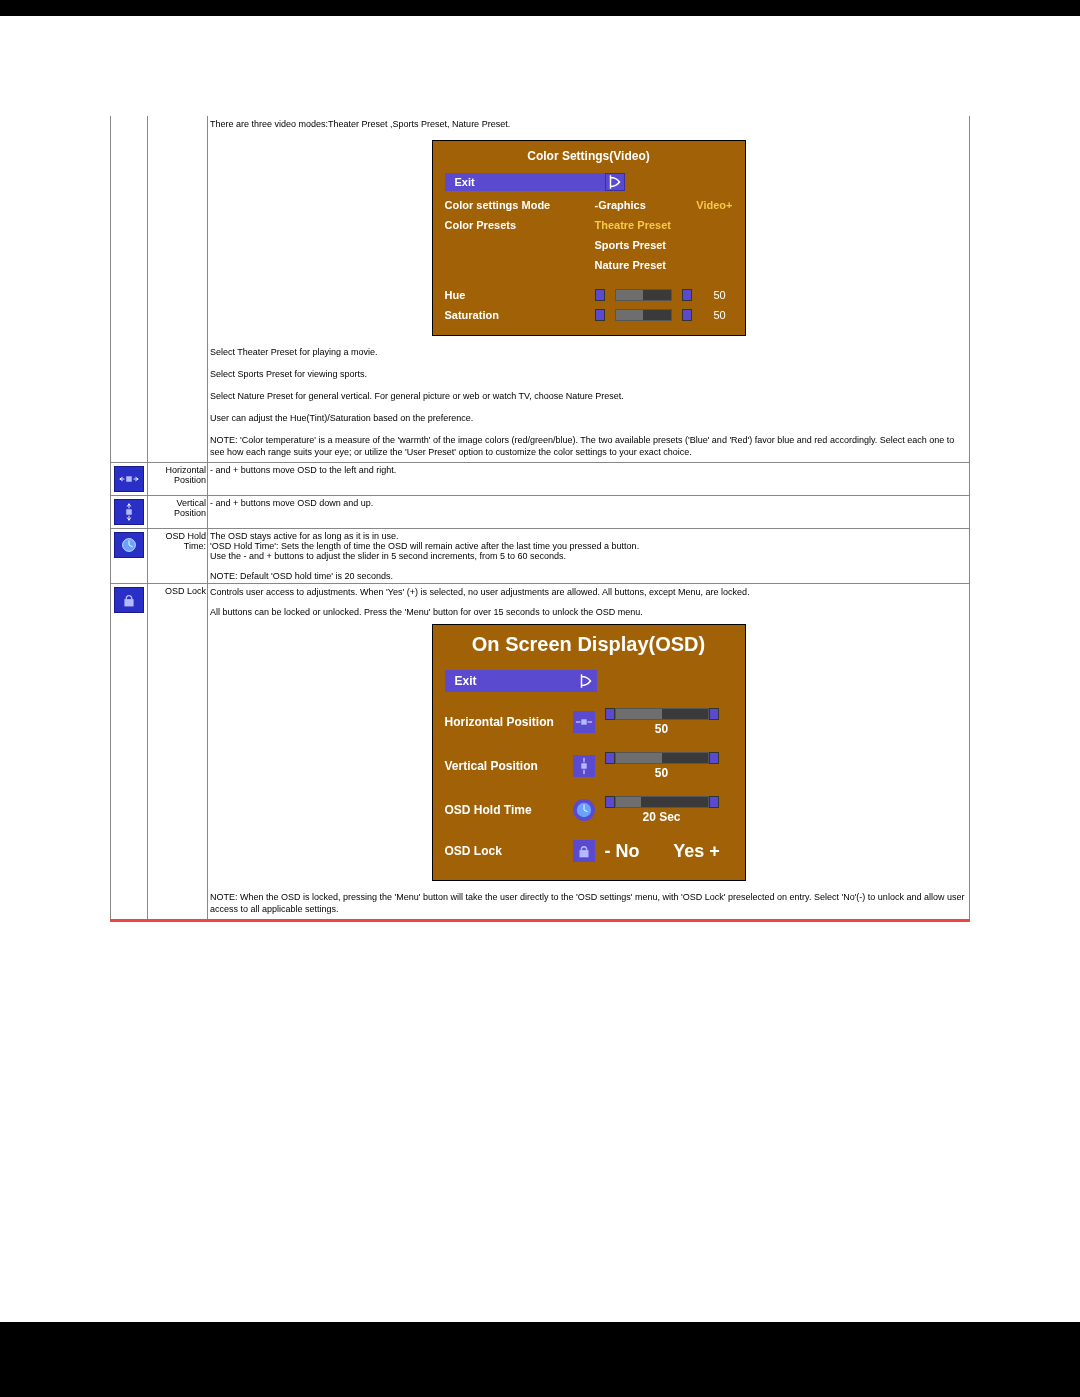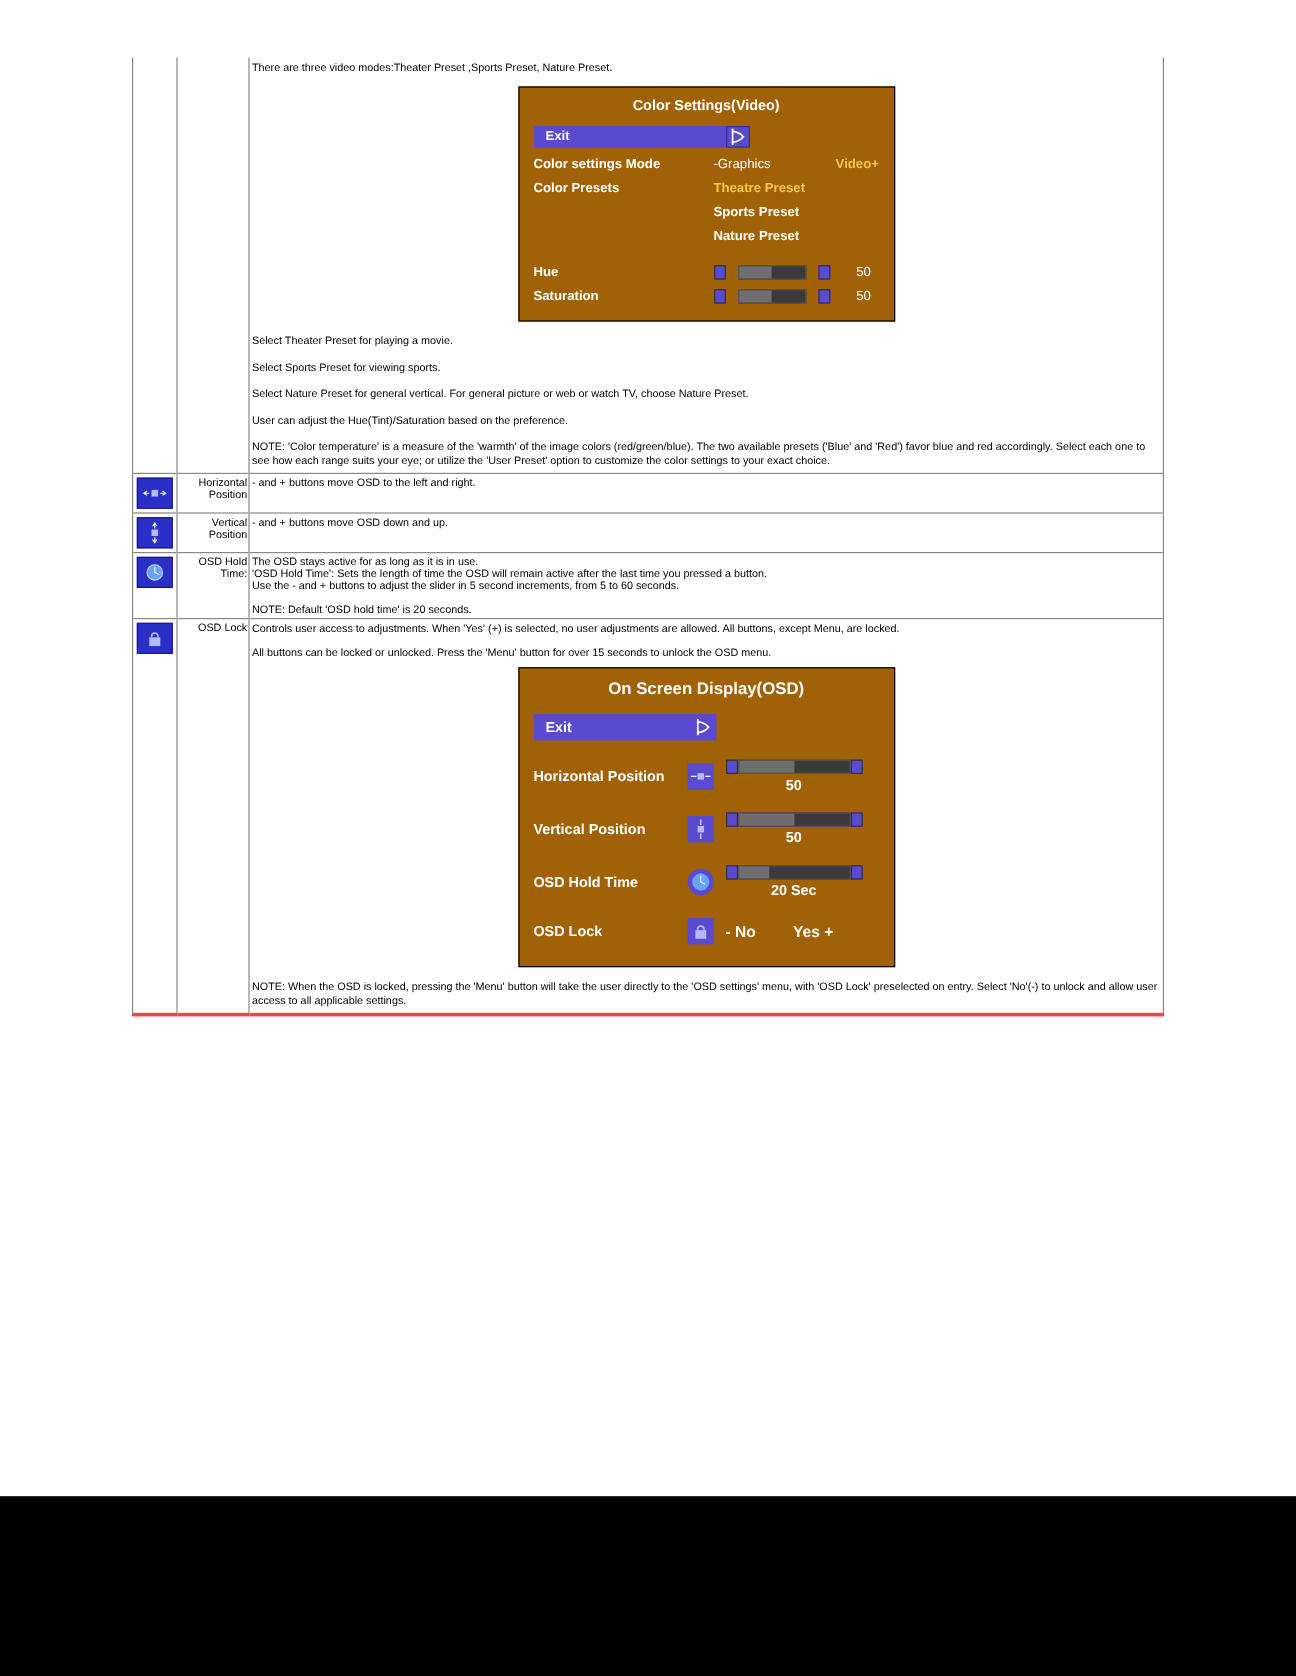--- a/index.html
+++ b/index.html
@@ -5,23 +5,23 @@
   body {
     margin: 0;
     padding: 0;
     background: #000;
     font-family: Verdana, Arial, sans-serif;
     font-size: 9px;
     color: #000;
     width: 1080px;
   }
   .page {
-    padding: 48px 110px 400px 110px;
+    padding: 100px 110px 400px 110px;
     background: #fff;
-    margin: 0 auto;
+    margin: 16px auto;
   }
   table.main {
     border-collapse: collapse;
     width: 100%;
   }
   table.main td {
     border-left: 1px solid #888;
     border-right: 1px solid #888;
     vertical-align: top;
     padding: 2px 2px;
@@ -105,21 +105,21 @@
   }
   .slider-fill {
     position: absolute; left:0; top:0; height:100%;
     background: #6e6e6e;
   }
   .slider-value {
     color: #fff; font-size: 11px; margin-left: 12px;
   }
   .opt-yellow { color: #f7c84a; font-weight: bold; }
   .opt-white { color: #fff; font-weight: bold; }
-  .opt-prefix { color: #fff; font-weight: normal; }
+  .opt-prefix { color: #fff; font-weight: bold; }
   
   .blue-icon {
     width: 28px; height: 24px;
     background: #2a2fc6;
     border: 1px solid #1a1a88;
     display: inline-flex;
     align-items: center; justify-content: center;
   }
   .blue-icon svg { width: 22px; height: 20px; }
   
@@ -140,21 +140,21 @@
   .osd2-row .icon svg { width:18px; height:18px; }
   .osd2-row .vals { flex:1; display:flex; align-items:center; gap:8px; }
   .osd2-slider-track {
     background:#3a3a3a; height:10px; width:92px; border:1px solid #555; position:relative;
   }
   .osd2-val {
     color:#fff; font-weight:bold; font-size:12px;
     text-align:center; width:92px; margin-top:2px;
   }
   .osd2-col { display:flex; flex-direction:column; align-items:center; }
-  .osd2-lock-opts { color:#fff; font-weight:bold; font-size:13px; }
+  .osd2-lock-opts { color:#fff; font-weight:bold; font-size:18px; }
   .osd2-lock-opts .gap { display:inline-block; width:24px; }
 </style>
 </head>
 <body>
 <div class="page">
 
 <table class="main">
 
   <tbody>
         <tr>
@@ -290,21 +290,21 @@
           <path d="M9 9 C9 4 15 4 15 9" stroke="#b5b9ff" stroke-width="1.5" fill="none"></path>
         </svg>
       </span>
     </td>
     <td class="label-cell">OSD Lock</td>
     <td class="content-cell">
       <p style="margin-bottom:8px">Controls user access to adjustments. When 'Yes' (+) is selected, no user adjustments are allowed. All buttons, except Menu, are locked.</p>
       <p class="tight">All buttons can be locked or unlocked. Press the 'Menu' button for over 15 seconds to unlock the OSD menu.</p>
 
       <div class="osd-panel" style="width:300px;">
-        <div class="osd-title" style="font-size:14px;">On Screen Display(OSD)</div>
+        <div class="osd-title" style="font-size:20px;">On Screen Display(OSD)</div>
         <div class="osd2-row">
           <span class="label" style="background:#5a4ad0; padding:4px 10px; flex:0 0 110px;">Exit</span>
           <span class="icon blue">
             <svg viewBox="0 0 16 16">
                     <path d="M4 2 L4 14 M4 4 C4 4 9 4 12 8 C9 12 4 12 4 12" stroke="#fff" stroke-width="1.3" fill="none"></path>
                   </svg>
           </span>
           <span class="vals"></span>
         </div>
         <div class="osd2-row">

